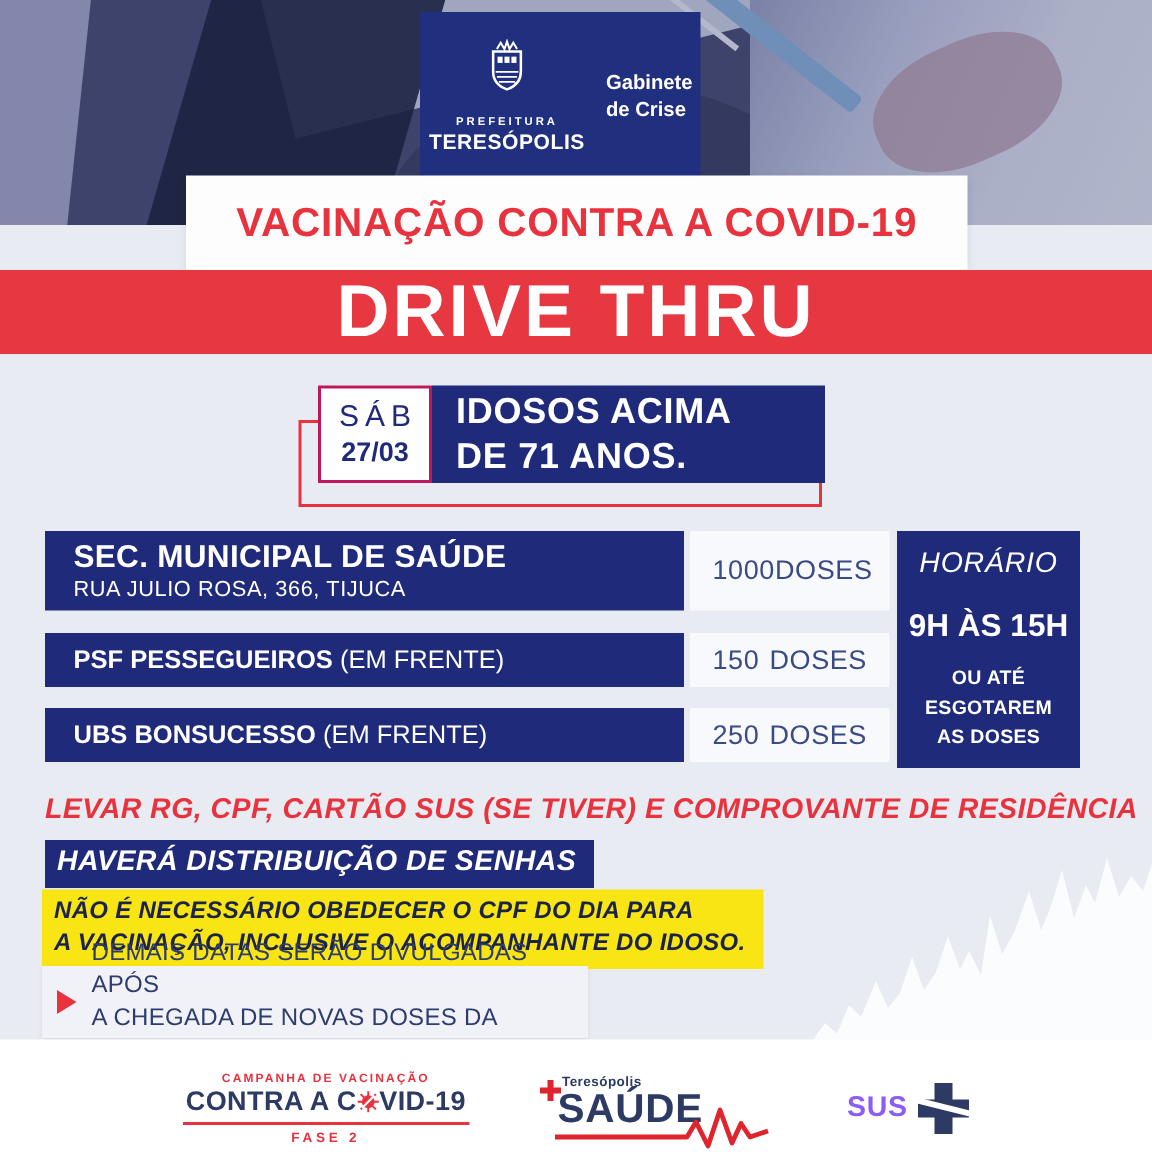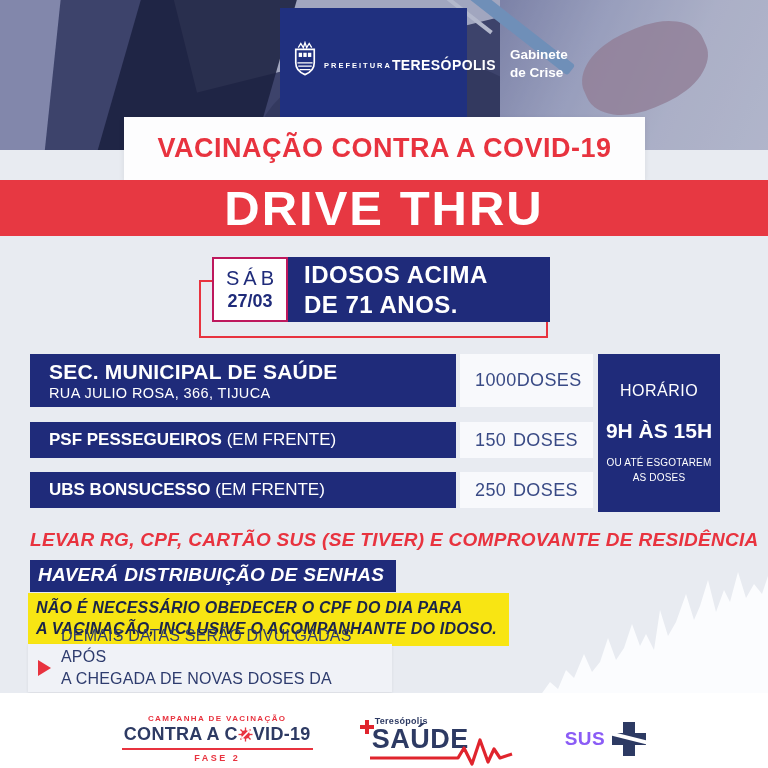--- a/index.html
+++ b/index.html
@@ -16,21 +16,21 @@
   .ph-darkband{left:118px;top:-30px;width:150px;height:240px;background:#1d2038;transform:rotate(16deg);opacity:.9;}
   .ph-arm{left:255px;top:55px;width:300px;height:190px;background:#3c4062;border-radius:50%;}
   .ph-right{left:500px;top:-10px;width:290px;height:180px;background:linear-gradient(115deg,#9fa3c4 0%,#c7cbe2 30%,#e2e4f1 60%,#eceef7 100%);}
   .ph-syringe{left:455px;top:24px;width:130px;height:13px;background:#8fb7dd;transform:rotate(38deg);border-radius:3px;}
   .ph-needle{left:420px;top:6px;width:80px;height:4px;background:#eef0f8;transform:rotate(38deg);}
   .ph-hand{left:580px;top:28px;width:130px;height:80px;background:#c0a3b2;border-radius:45%;transform:rotate(-24deg);opacity:.85;}
   .ph-tint{left:0;top:0;width:768px;height:150px;background:rgba(30,38,88,.28);}
 
   
   .gov-box{position:absolute;left:280px;top:8px;width:187px;height:112px;background:#20307f;display:flex;align-items:center;padding:0 6px;box-sizing:border-box;}
-  .gov-left{flex:1.08;display:flex;flex-direction:row;align-items:center;color:#fff;}
+  .gov-left{flex:1.08;display:flex;flex-direction:column;align-items:center;color:#fff;}
   .gov-pref{font-size:7.5px;letter-spacing:2px;font-weight:bold;margin-top:3px;}
   .gov-city{font-size:14px;font-weight:bold;letter-spacing:.4px;margin-top:1px;}
   .gov-div{width:1px;height:74px;background:rgba(255,255,255,.85);margin:0 2px;}
   .gov-right{flex:.92;color:#fff;font-size:13.5px;font-weight:bold;line-height:1.3;padding-left:10px;}
 
   
   .subtitle-box{position:absolute;left:124px;top:117px;width:521px;height:63px;background:#fdfdfe;display:flex;align-items:center;justify-content:center;box-shadow:0 2px 6px rgba(0,0,0,.08);}
   .subtitle-box span{color:#e8333f;font-size:27px;font-weight:bold;letter-spacing:.5px;white-space:nowrap;}
   .drive-band{position:absolute;left:0;top:180px;width:768px;height:56px;background:#e73842;display:flex;align-items:center;justify-content:center;}
   .drive-band span{color:#fff;font-size:49px;font-weight:bold;letter-spacing:2px;}
@@ -49,23 +49,23 @@
   .r1{top:354px;height:53px;}
   .r2{top:422px;height:36px;}
   .r3{top:472px;height:36px;}
   .loc-name{font-size:21px;font-weight:bold;letter-spacing:.2px;}
   .loc-addr{font-size:14.5px;font-weight:normal;letter-spacing:.4px;margin-top:1px;}
   .loc-line{font-size:17px;font-weight:bold;white-space:nowrap;}
   .loc-line .paren{font-weight:normal;}
 
   
   .horario{position:absolute;left:598px;top:354px;width:122px;height:158px;background:#1f2b7a;color:#fff;display:flex;flex-direction:column;align-items:center;justify-content:center;text-align:center;}
-  .hor-label{font-size:16px;letter-spacing:.5px;font-weight:normal;}
+  .hor-label{font-size:19px;letter-spacing:.5px;font-weight:normal;font-style:italic;}
   .hor-time{font-size:21px;font-weight:bold;margin-top:19px;}
-  .hor-note{font-size:10px;font-weight:normal;margin-top:12px;line-height:1.5;letter-spacing:.2px;}
+  .hor-note{font-size:13px;font-weight:bold;margin-top:12px;line-height:1.5;letter-spacing:.2px;}
 
   
   .docs-line{position:absolute;left:30px;top:529px;width:730px;color:#e8333f;font-size:19px;font-weight:bold;font-style:italic;letter-spacing:.3px;white-space:nowrap;}
   .senhas{position:absolute;left:30px;top:560px;background:#1f2b7a;color:#fff;font-size:19px;font-weight:bold;font-style:italic;padding:4px 12px 6px 8px;letter-spacing:.3px;}
   .cpf-note{position:absolute;left:28px;top:593px;background:#f8e513;color:#1b2448;font-size:16px;font-weight:bold;font-style:italic;padding:5px 12px 6px 8px;line-height:1.3;letter-spacing:.2px;}
   .next-box{position:absolute;left:28px;top:644px;width:364px;height:48px;background:#f0f2f7;box-shadow:0 1px 3px rgba(0,0,0,.07);display:flex;align-items:center;box-sizing:border-box;padding:0 10px;}
   .tri{width:0;height:0;border-top:8px solid transparent;border-bottom:8px solid transparent;border-left:13px solid #e8333f;margin-right:10px;flex:none;}
   .next-text{color:#2e3c6e;font-size:16px;line-height:1.35;letter-spacing:.2px;}
 
   

